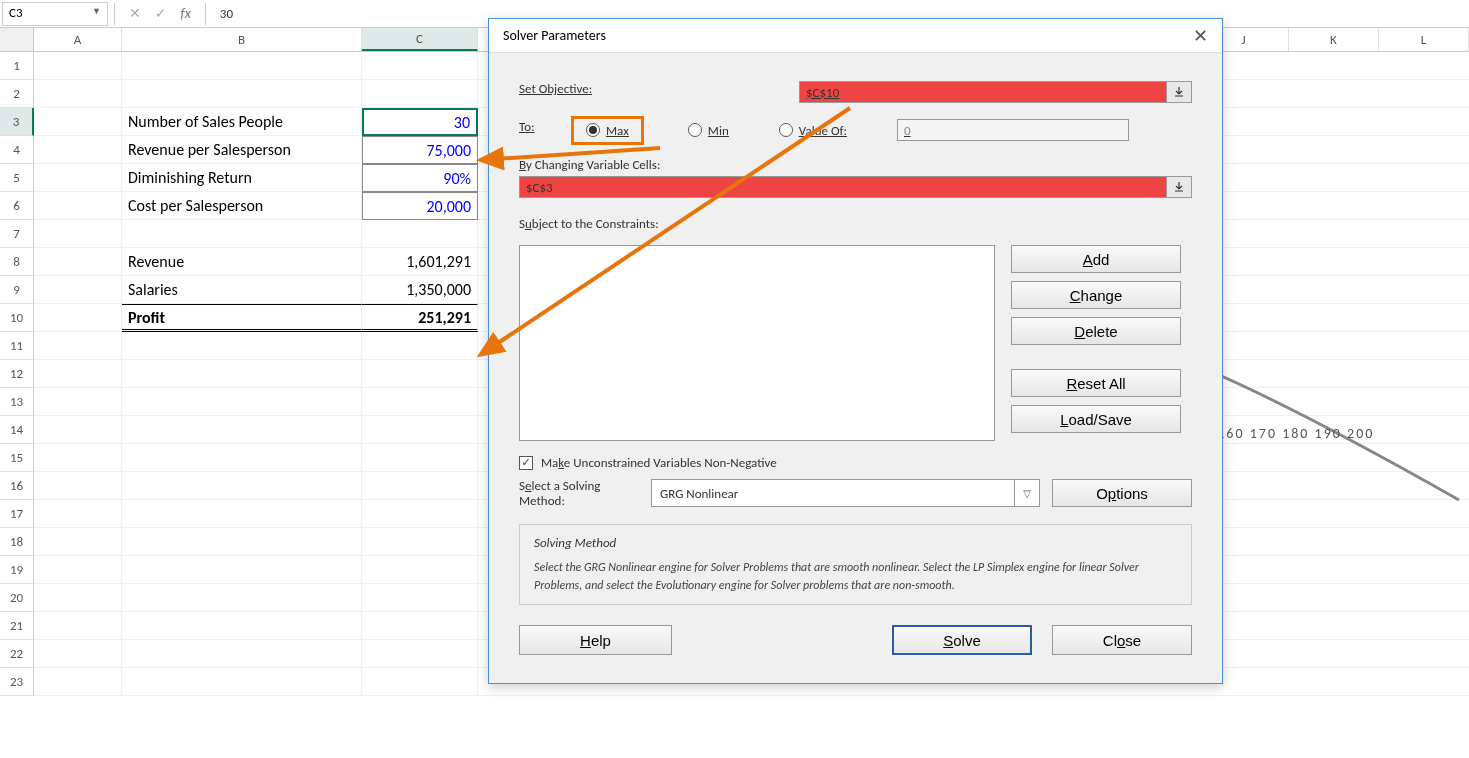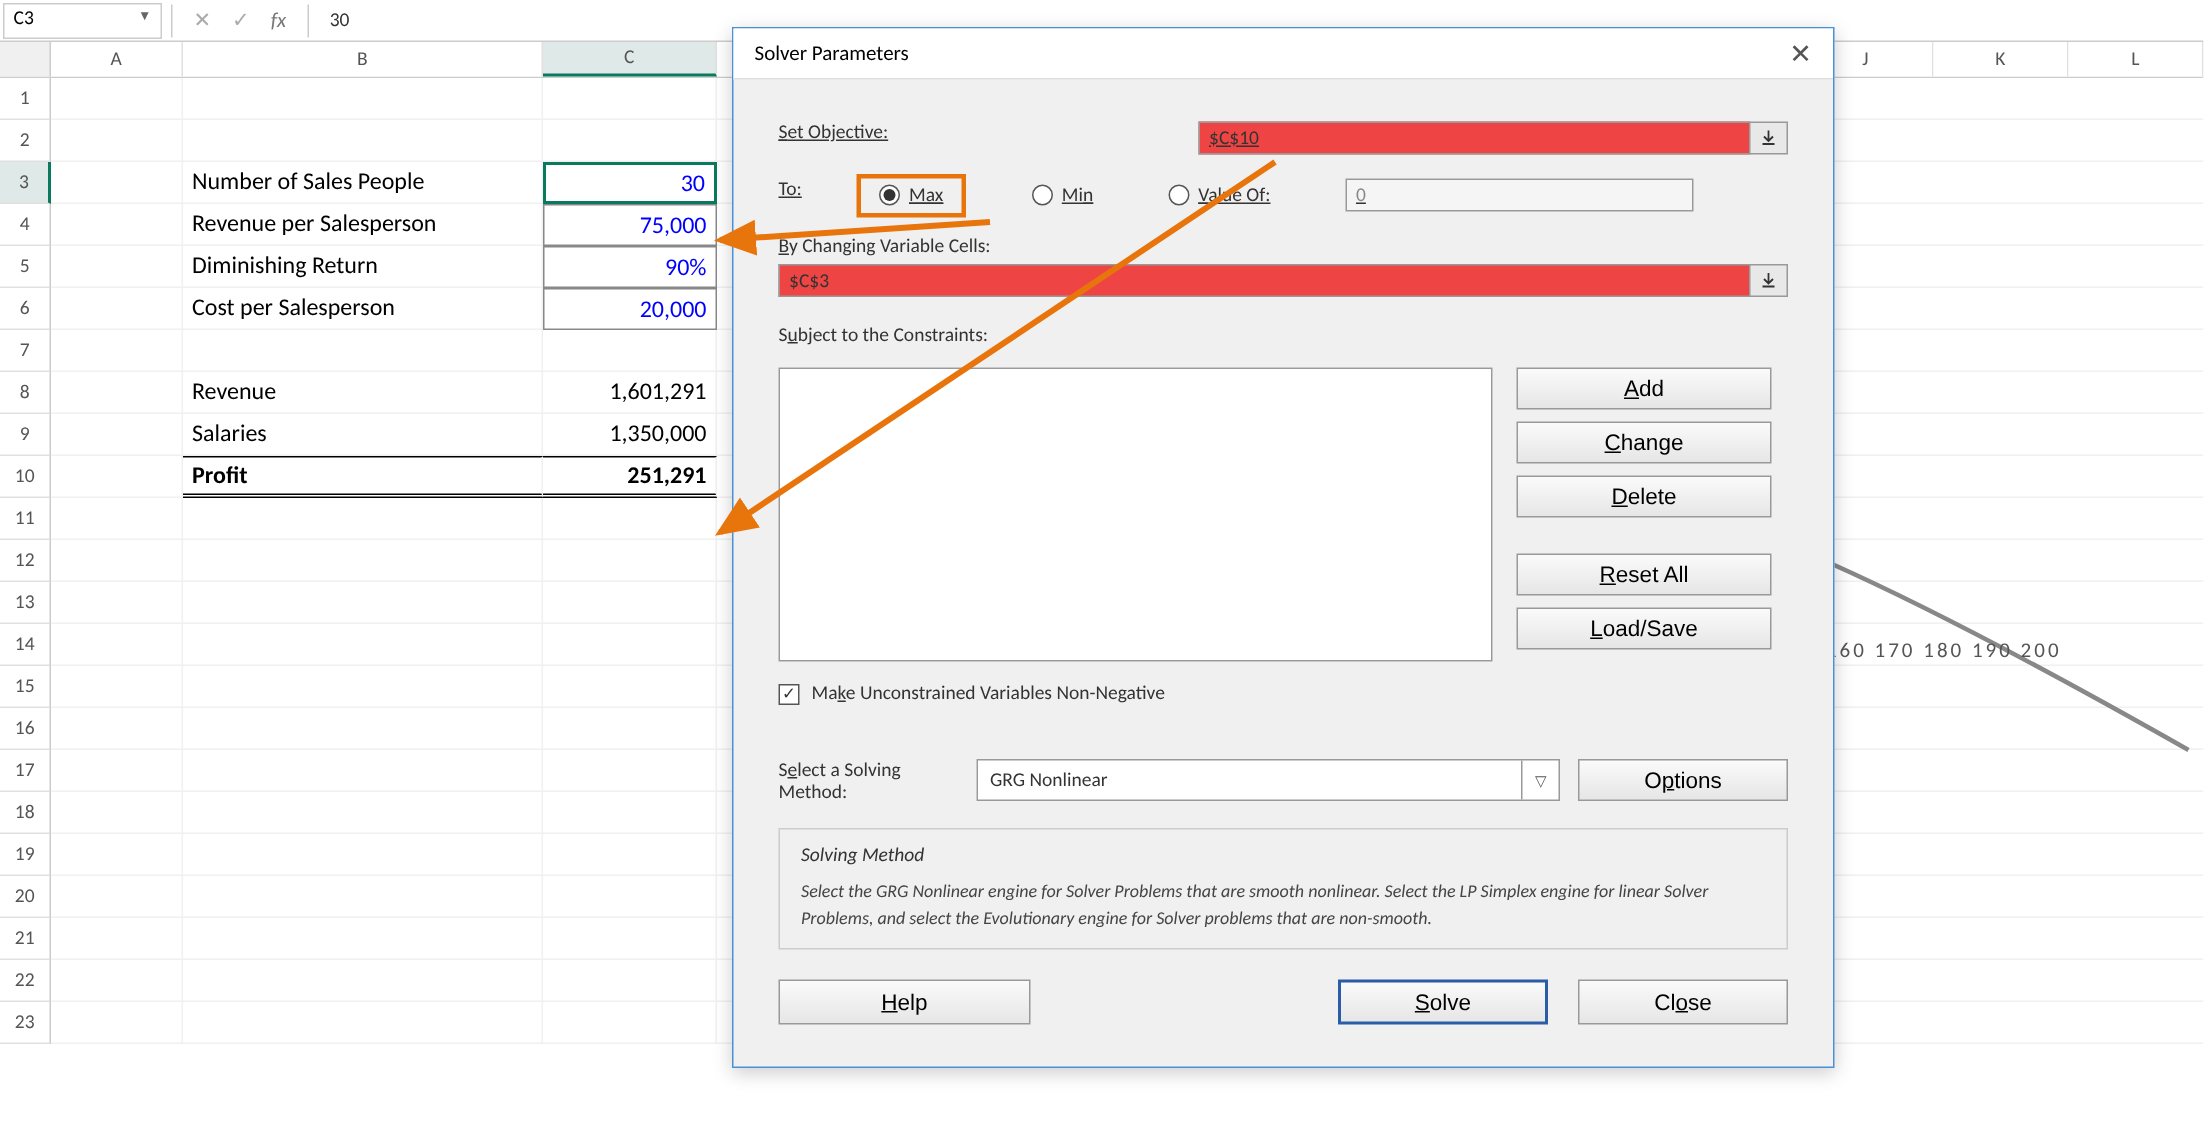--- a/index.html
+++ b/index.html
@@ -68,34 +68,34 @@
 .constraints { display: flex; gap: 16px; margin-top: 14px; }
 .constraints textarea { width: 476px; height: 196px; border: 1px solid #999; background: #fff; resize: none; font-family: inherit; padding: 4px; }
 .constraint-btns { display: flex; flex-direction: column; gap: 8px; }
 .btn { width: 170px; height: 28px; border: 1px solid #999; background: linear-gradient(#fafafa,#e6e6e6); font-size: 15px; cursor: pointer; }
 .btn.gap { margin-top: 16px; }
 .btn .u { text-decoration: underline; }
 
 .checkbox-row { display: flex; align-items: center; gap: 8px; margin-top: 14px; }
 .cb { width: 14px; height: 14px; border: 1px solid #555; background: #fff; display: flex; align-items: center; justify-content: center; font-size: 11px; color: #333; }
 
-.method-row { display: flex; align-items: flex-start; gap: 12px; margin-top: 36px; }
+.method-row { display: flex; align-items: center; gap: 12px; margin-top: 8px; }
 .method-label { width: 120px; }
 .method-select { flex: 1; height: 28px; border: 1px solid #999; background: #fff; display: flex; align-items: center; justify-content: space-between; padding: 0 8px; }
 .method-select .dd { font-size: 10px; color: #555; border-left: 1px solid #999; padding-left: 8px; height: 100%; display: flex; align-items: center; }
 
 .method-desc { border: 1px solid #ccc; padding: 10px 14px; margin-top: 16px; background: #f0f0f0; font-style: italic; }
 .method-desc .title { margin-bottom: 8px; }
 .method-desc .text { font-size: 12px; line-height: 1.5; color: #444; }
 
 .dlg-footer { display: flex; justify-content: space-between; padding: 0 30px 28px; }
 .dlg-footer .right { display: flex; gap: 20px; }
 .dlg-footer .btn { width: 140px; height: 30px; }
 .dlg-footer .btn.solve { border: 2px solid #2a5ca8; }
-.dlg-footer .btn.help { width: 168px; }
+.dlg-footer .btn.help { width: 153px; }
 
 
 .arrows { position: absolute; top: 0; left: 0; pointer-events: none; }
 
 
 .chart-frag { position: absolute; right: 0; top: 375px; }
 .axis-nums { font-size: 14px; color: #555; letter-spacing: 2px; }
 
 .u { text-decoration: underline; }
 </style>

